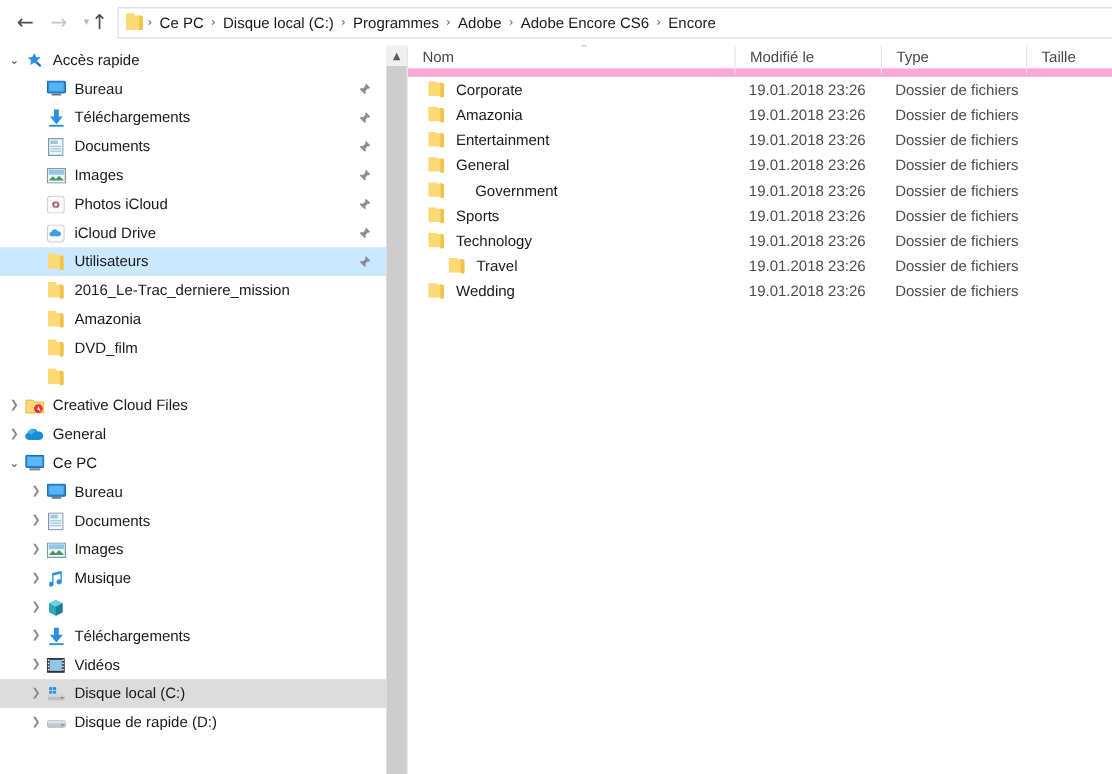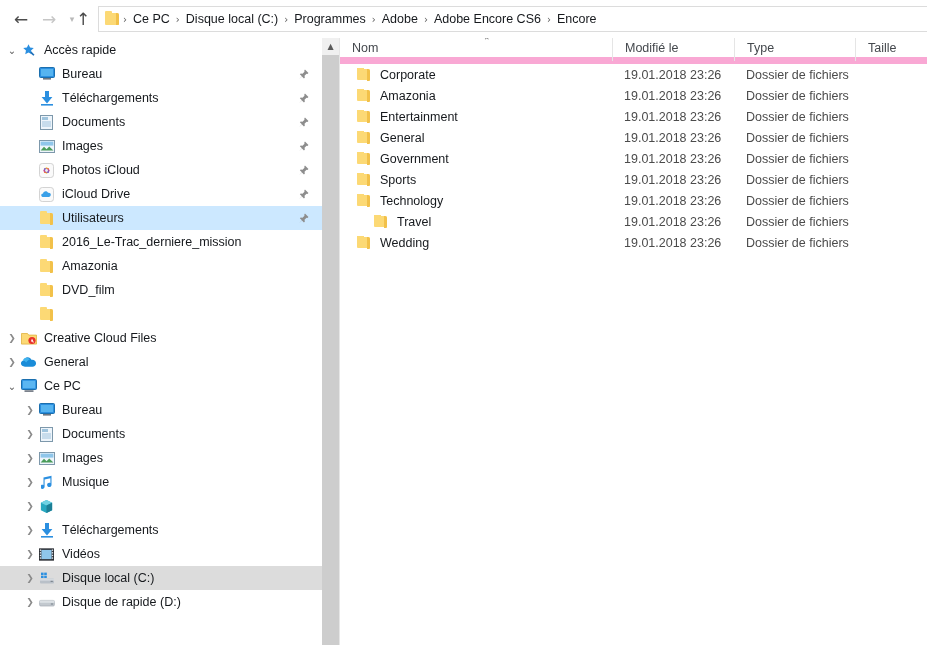--- a/index.html
+++ b/index.html
@@ -611,68 +611,68 @@
             <span class="fico">
               <span class="folder sm"></span>
             </span>
             <span>General</span>
           </div>
           <div class="fcell muted" style="width: 122px;">19.01.2018 23:26</div>
           <div class="fcell muted" style="width: 121px;">Dossier de fichiers</div>
           <div class="fcell muted" style="width: 72px;"></div>
         </div>
         <div class="frow">
+          <div class="fcell name" style="width: 272px; gap: 16px;">
+            <span class="fico">
+              <span class="folder sm"></span>
+            </span>
+            <span>Government</span>
+          </div>
+          <div class="fcell muted" style="width: 122px;">19.01.2018 23:26</div>
+          <div class="fcell muted" style="width: 121px;">Dossier de fichiers</div>
+          <div class="fcell muted" style="width: 72px;"></div>
+        </div>
+        <div class="frow">
           <div class="fcell name" style="width: 272px;">
             <span class="fico">
               <span class="folder sm"></span>
             </span>
-            <span>Government</span>
+            <span>Sports</span>
+          </div>
+          <div class="fcell muted" style="width: 122px;">19.01.2018 23:26</div>
+          <div class="fcell muted" style="width: 121px;">Dossier de fichiers</div>
+          <div class="fcell muted" style="width: 72px;"></div>
+        </div>
+        <div class="frow">
+          <div class="fcell name" style="width: 272px; text-align: center;">
+            <span class="fico">
+              <span class="folder sm"></span>
+            </span>
+            <span>Technology</span>
+          </div>
+          <div class="fcell muted" style="width: 122px;">19.01.2018 23:26</div>
+          <div class="fcell muted" style="width: 121px;">Dossier de fichiers</div>
+          <div class="fcell muted" style="width: 72px;"></div>
+        </div>
+        <div class="frow">
+          <div class="fcell name" style="width: 272px; padding-left: 34px;">
+            <span class="fico">
+              <span class="folder sm"></span>
+            </span>
+            <span>Travel</span>
           </div>
           <div class="fcell muted" style="width: 122px;">19.01.2018 23:26</div>
           <div class="fcell muted" style="width: 121px;">Dossier de fichiers</div>
           <div class="fcell muted" style="width: 72px;"></div>
         </div>
         <div class="frow">
           <div class="fcell name" style="width: 272px;">
             <span class="fico">
               <span class="folder sm"></span>
             </span>
-            <span>Sports</span>
-          </div>
-          <div class="fcell muted" style="width: 122px;">19.01.2018 23:26</div>
-          <div class="fcell muted" style="width: 121px;">Dossier de fichiers</div>
-          <div class="fcell muted" style="width: 72px;"></div>
-        </div>
-        <div class="frow">
-          <div class="fcell name" style="width: 272px; text-align: center;">
-            <span class="fico">
-              <span class="folder sm"></span>
-            </span>
-            <span>Technology</span>
-          </div>
-          <div class="fcell muted" style="width: 122px;">19.01.2018 23:26</div>
-          <div class="fcell muted" style="width: 121px;">Dossier de fichiers</div>
-          <div class="fcell muted" style="width: 72px;"></div>
-        </div>
-        <div class="frow">
-          <div class="fcell name" style="width: 272px; padding-left: 34px;">
-            <span class="fico">
-              <span class="folder sm"></span>
-            </span>
-            <span>Travel</span>
-          </div>
-          <div class="fcell muted" style="width: 122px;">19.01.2018 23:26</div>
-          <div class="fcell muted" style="width: 121px;">Dossier de fichiers</div>
-          <div class="fcell muted" style="width: 72px;"></div>
-        </div>
-        <div class="frow">
-          <div class="fcell name" style="width: 272px;">
-            <span class="fico">
-              <span class="folder sm"></span>
-            </span>
             <span>Wedding</span>
           </div>
           <div class="fcell muted" style="width: 122px;">19.01.2018 23:26</div>
           <div class="fcell muted" style="width: 121px;">Dossier de fichiers</div>
           <div class="fcell muted" style="width: 72px;"></div>
         </div>
       </div>
   </div>
 
 </div>

